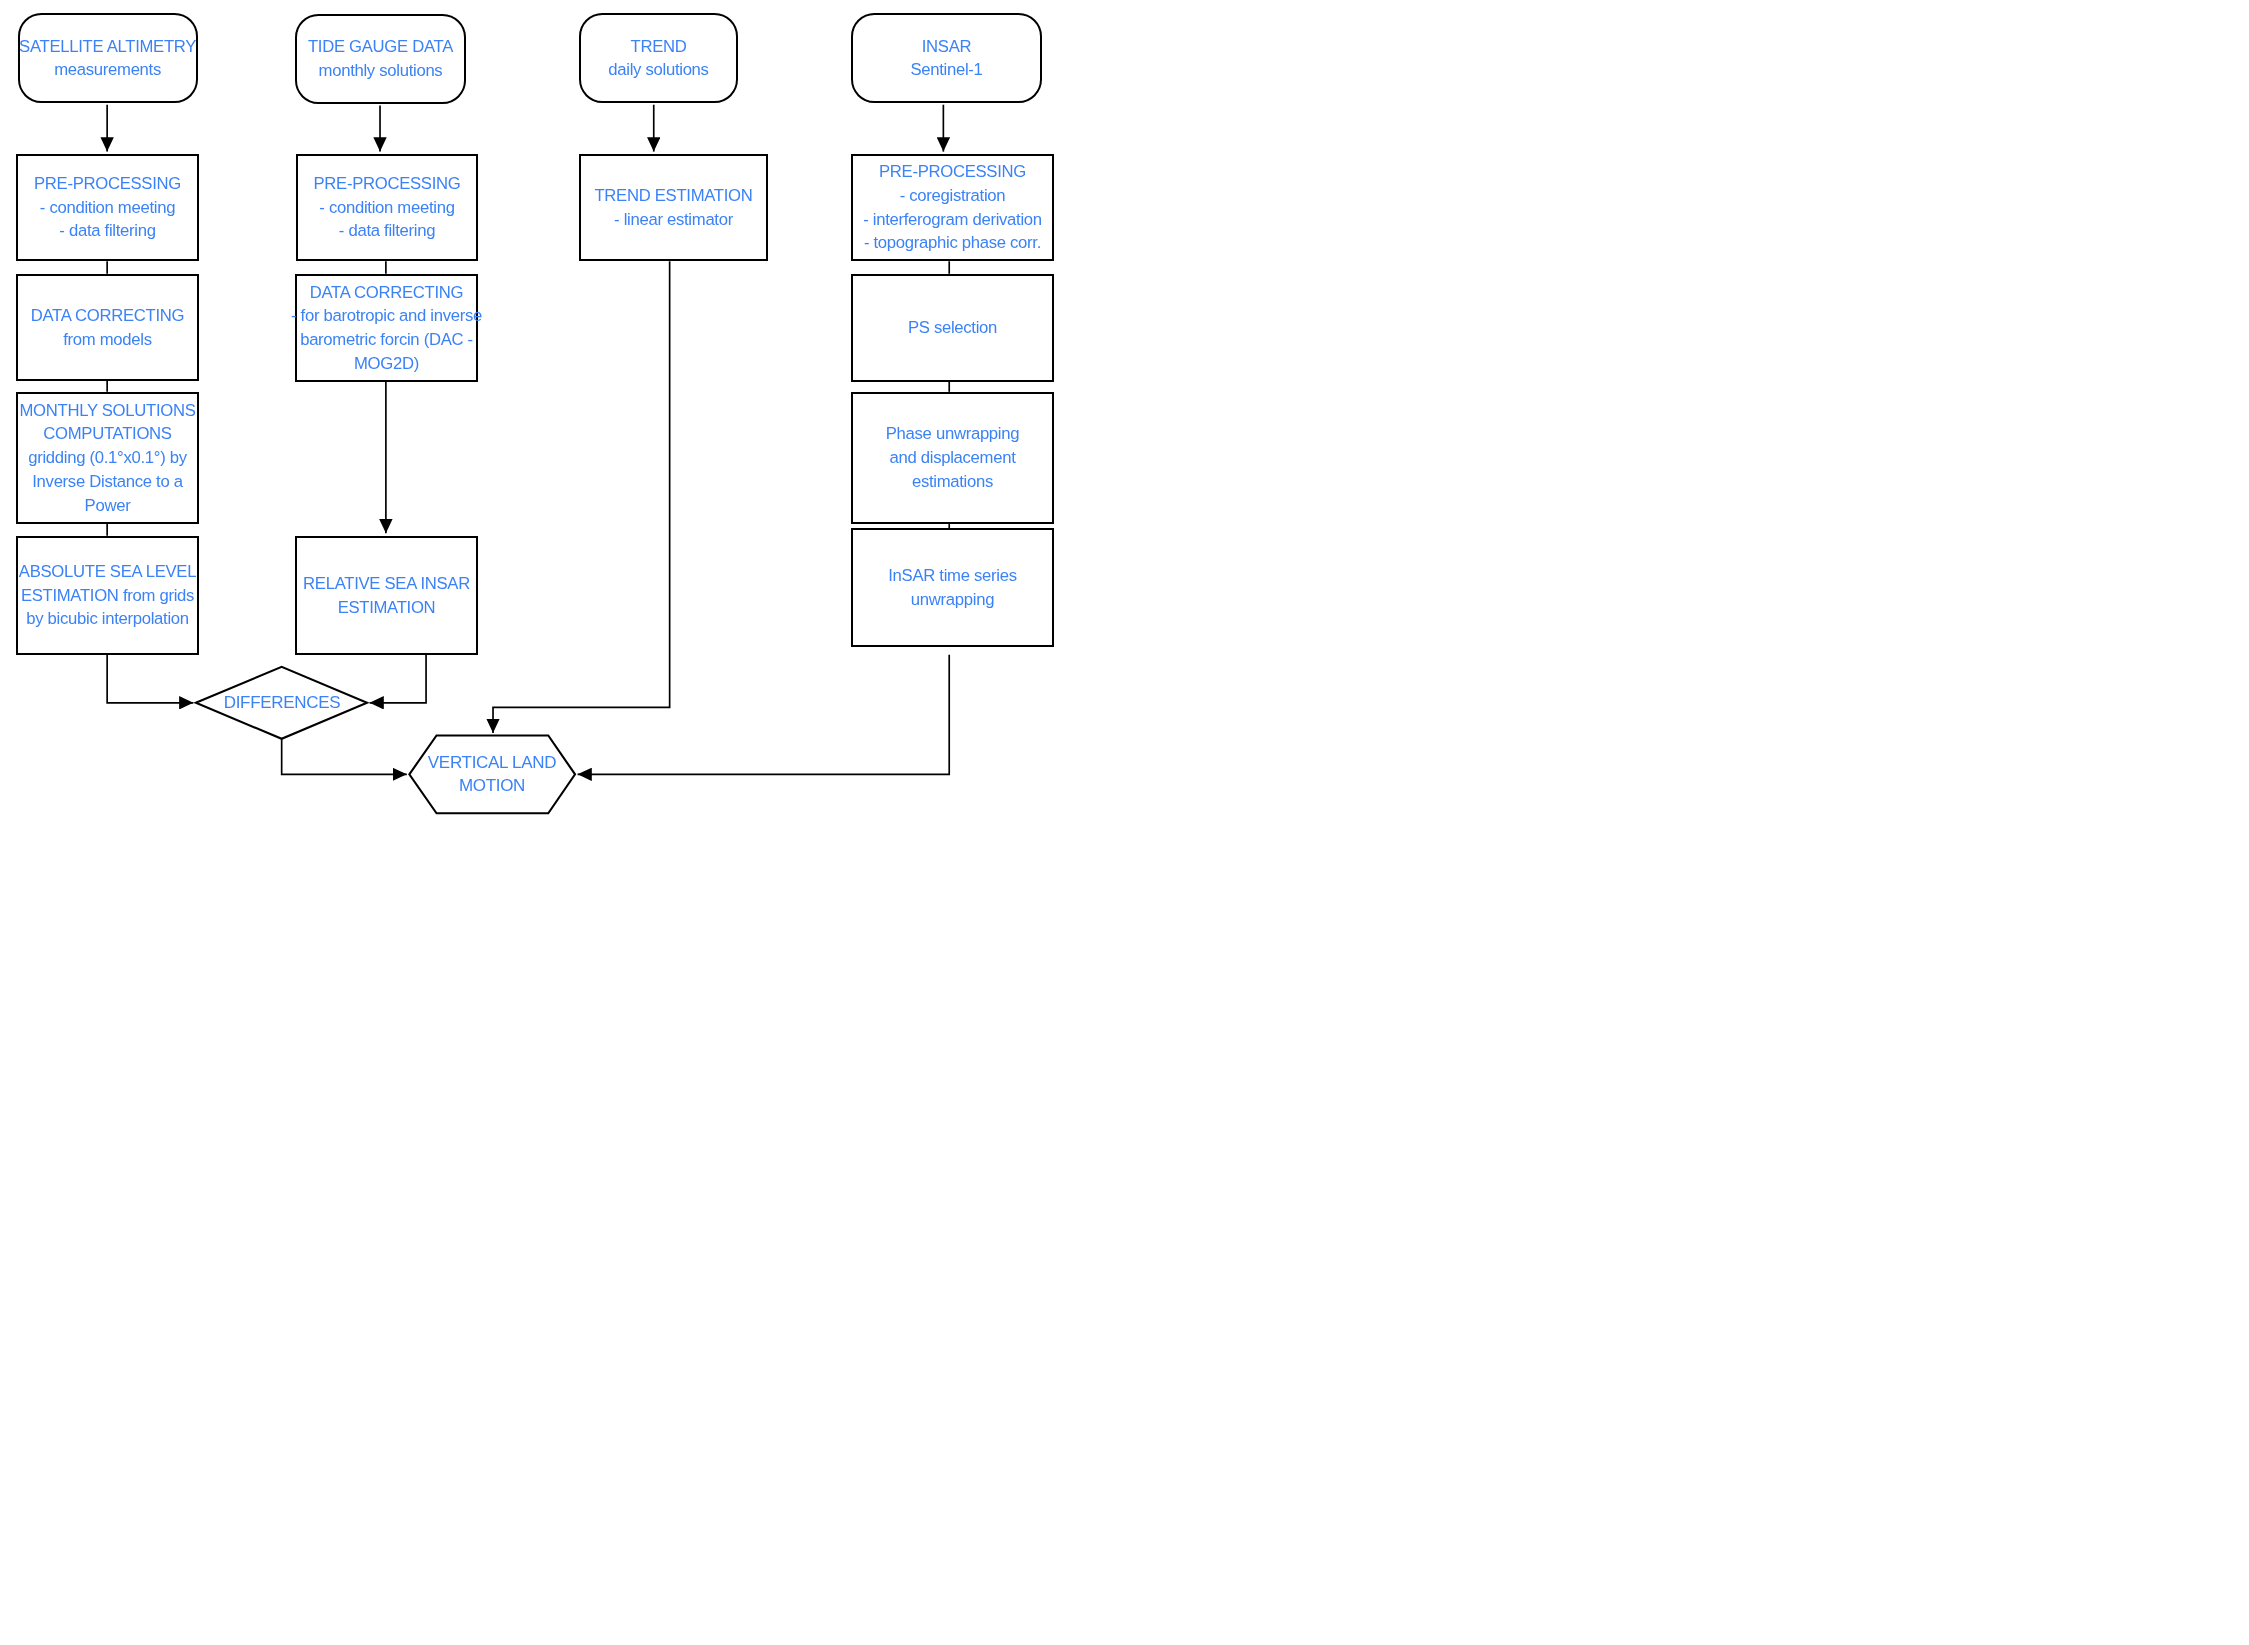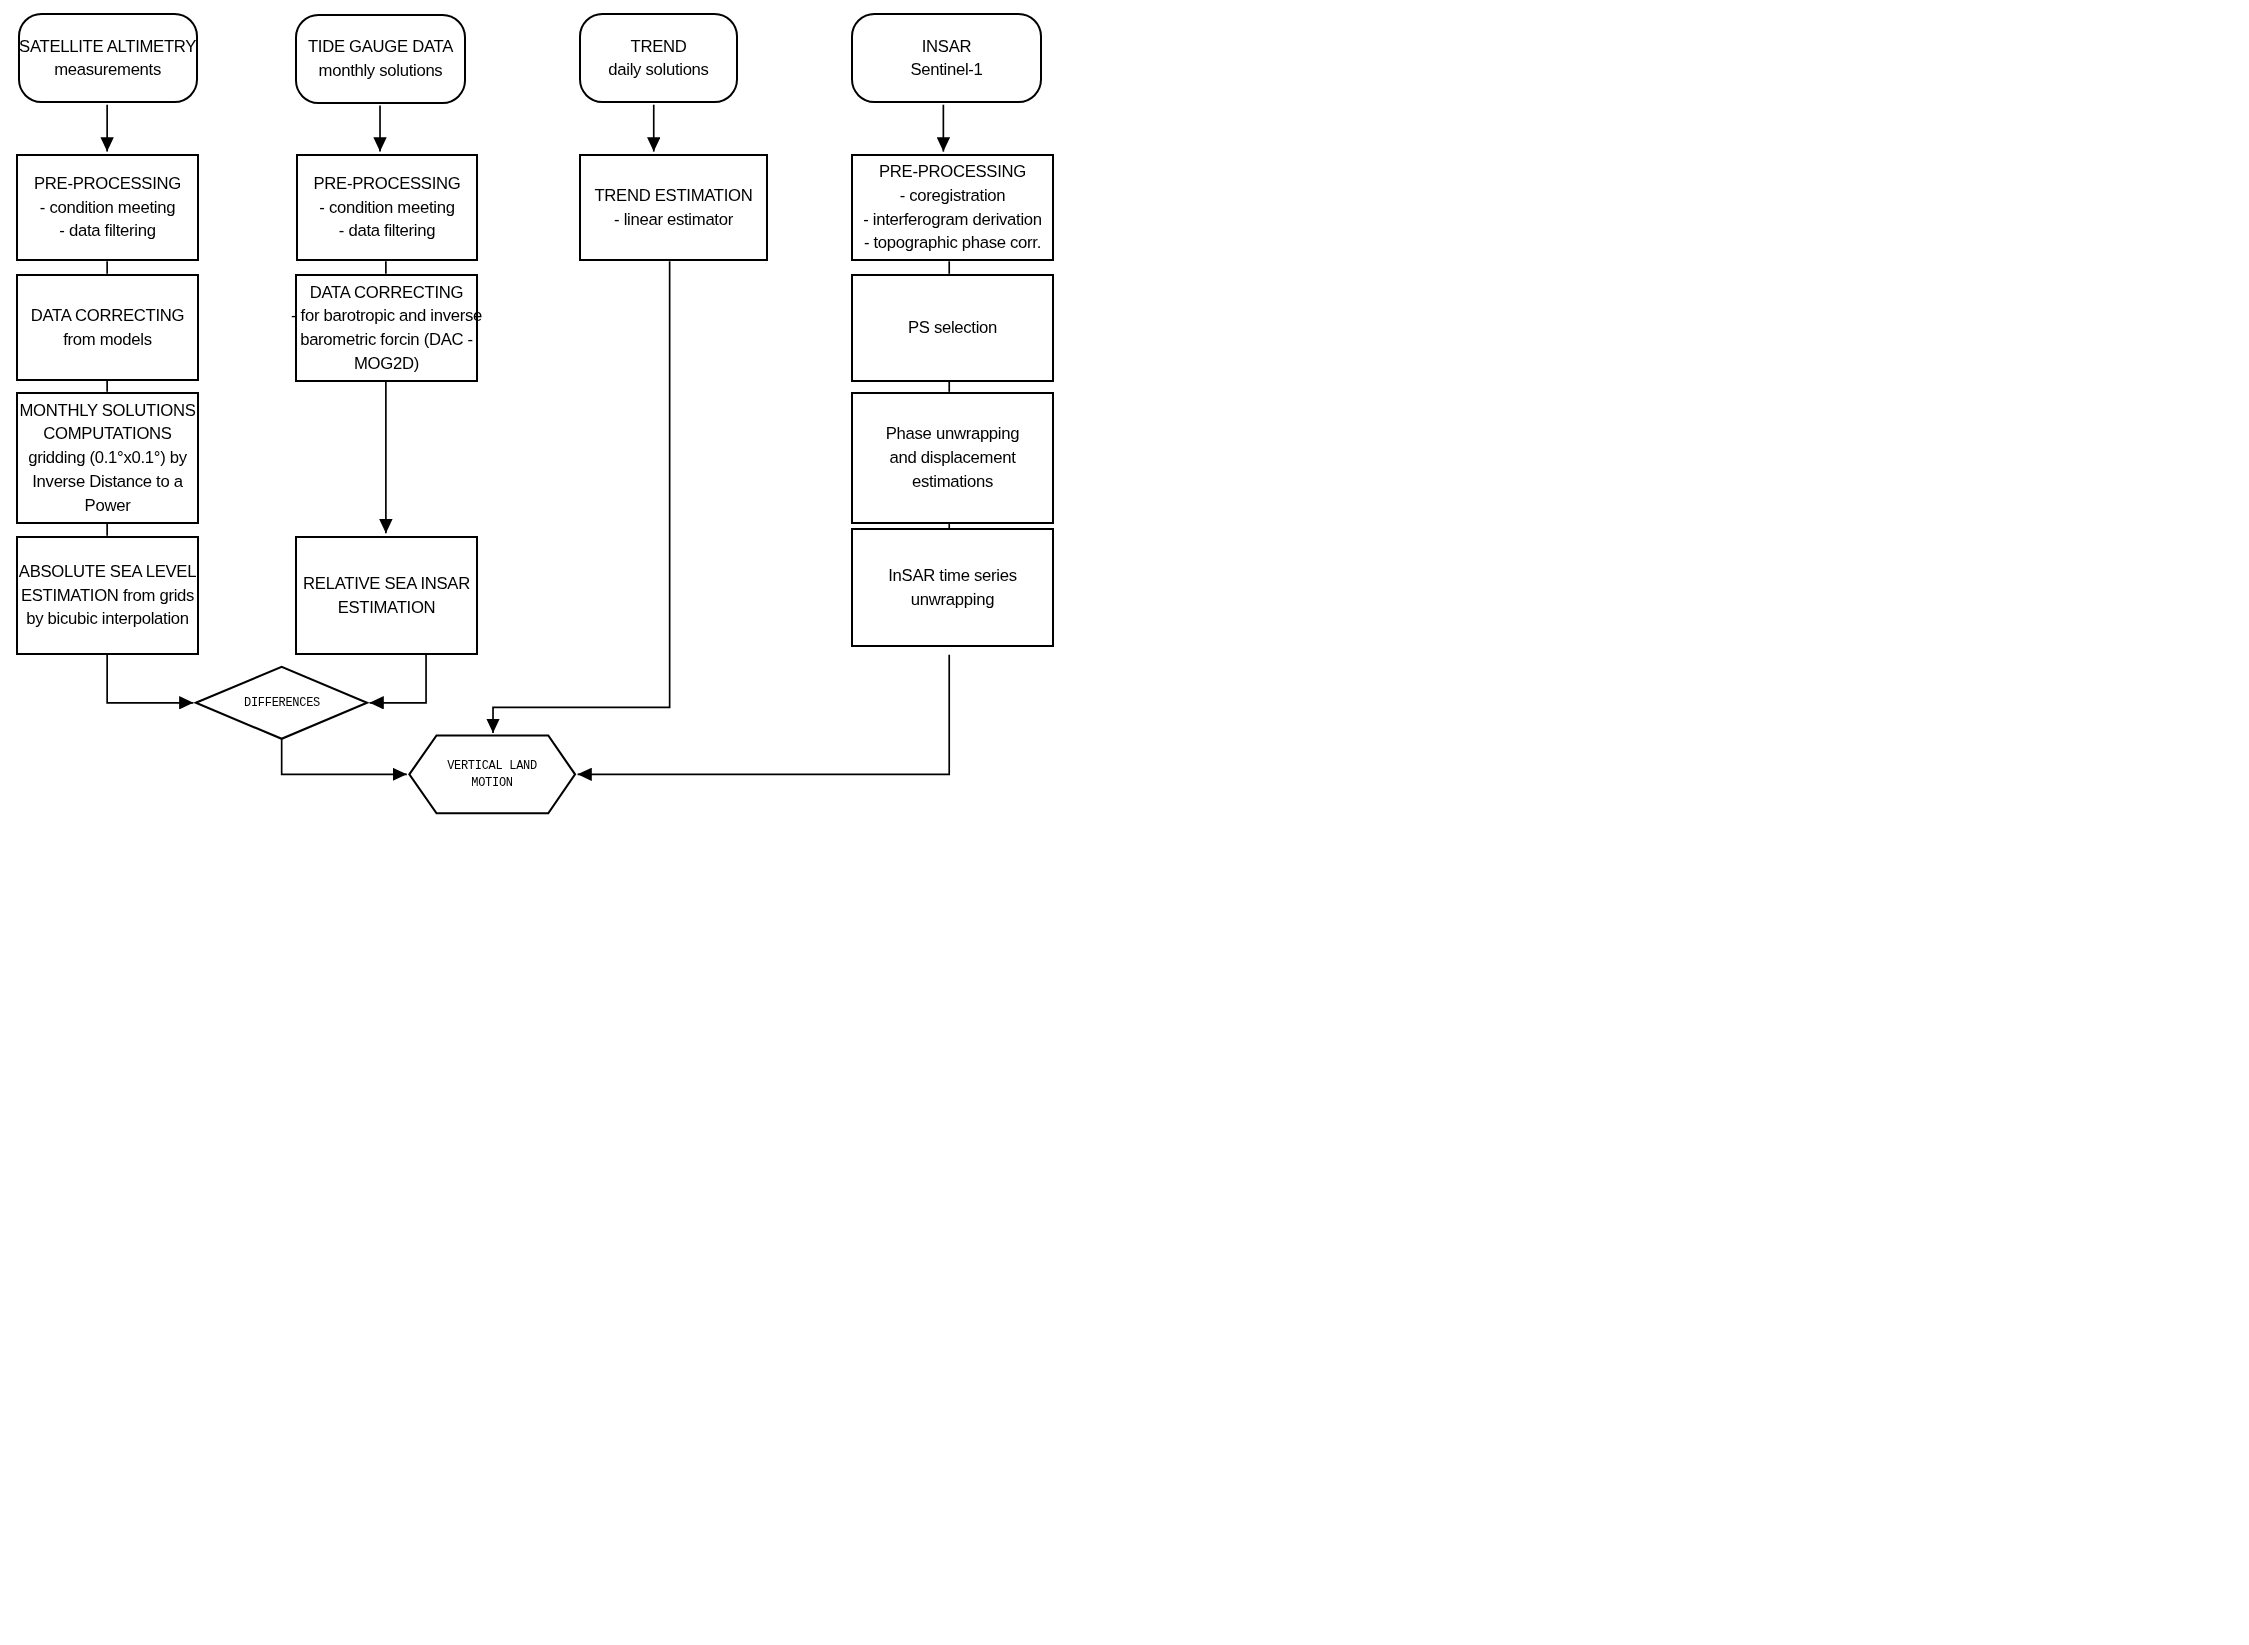--- a/index.html
+++ b/index.html
@@ -2,21 +2,21 @@
 <html style="font-size:13.4px"><head>
 <meta charset="utf-8">
 <title>Diagram</title>
 <style>
   html,body { margin:0; padding:0; background:#ffffff; }
   .canvas {
     position:relative;
     width:1125px; height:823px;
     background:#ffffff;
     font-family:"Liberation Sans", sans-serif;
-    color:#000000;
+    color:#3b82f6;
   }
   svg.wires { position:absolute; left:0; top:0; width:1125px; height:823px; }
   .node {
     position:absolute;
     box-sizing:border-box;
     border:2.5px solid #000000;
     background:#ffffff;
     display:flex;
     flex-direction:column;
     justify-content:center;
@@ -29,25 +29,24 @@
   }
   .rounded { border-radius:23.4px; }
   .shape-label {
     position:absolute;
     box-sizing:border-box;
     display:flex;
     flex-direction:column;
     justify-content:center;
     align-items:center;
     text-align:center;
-    font-size:12px;
+    font-size:17px;
     line-height:1.35;
     letter-spacing:-0.3px;
     background:transparent;
-    font-family:Liberation Mono, monospace;
   }
   .ln { white-space:nowrap; }
 </style>
 </head>
 <body>
 
 <div class="canvas">
 
   <svg class="wires" viewBox="0 0 1344 983">
     <defs>

